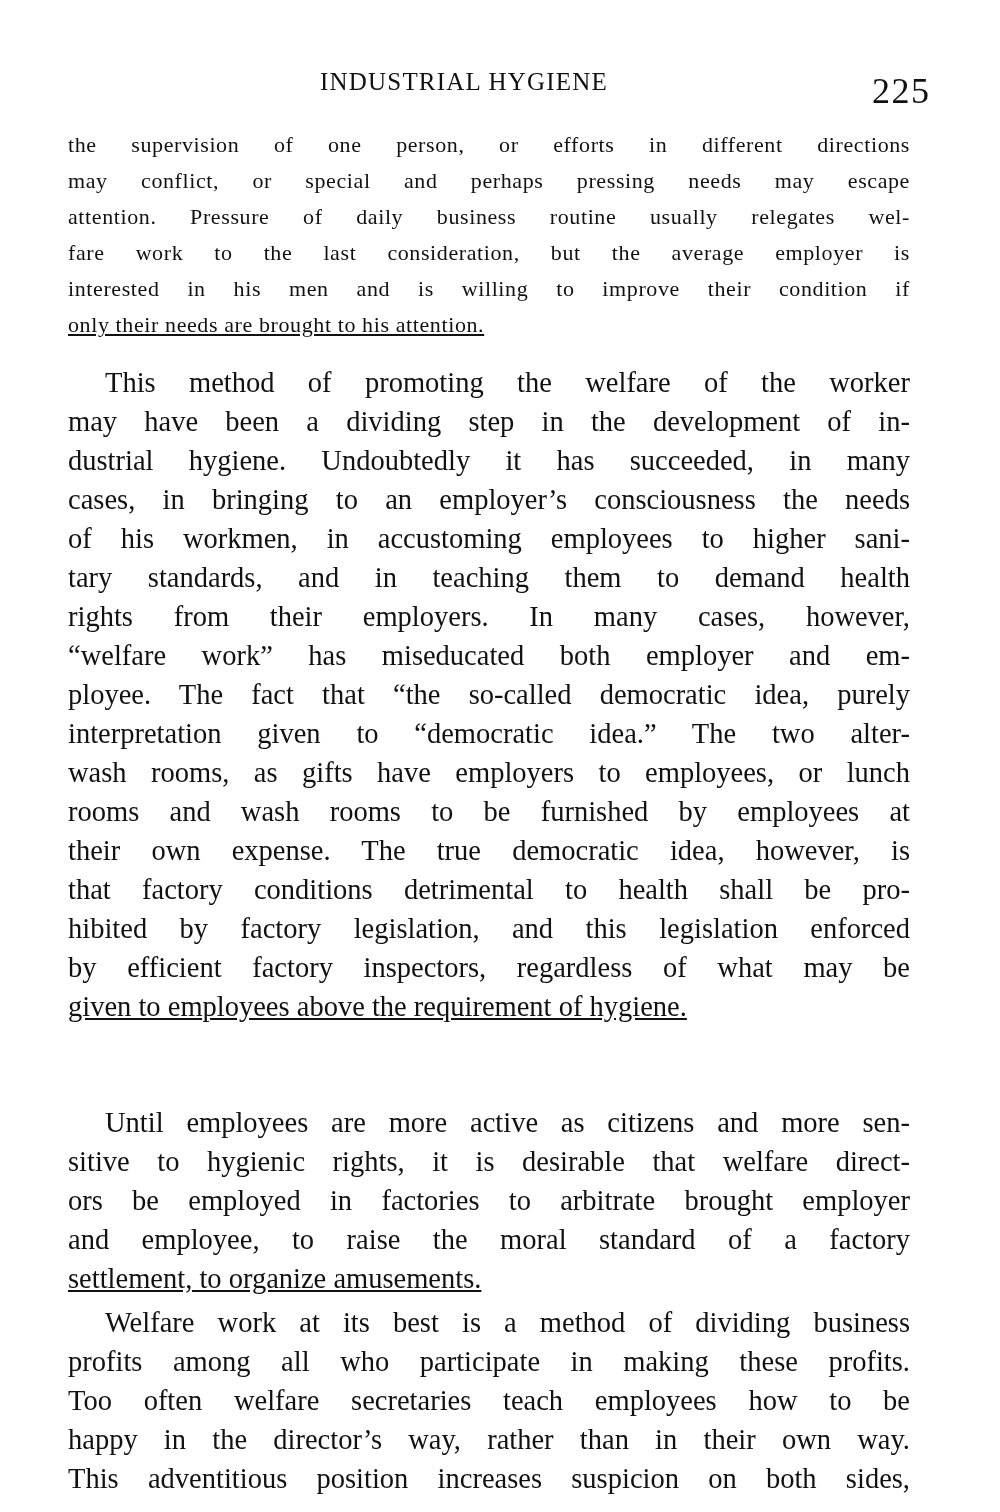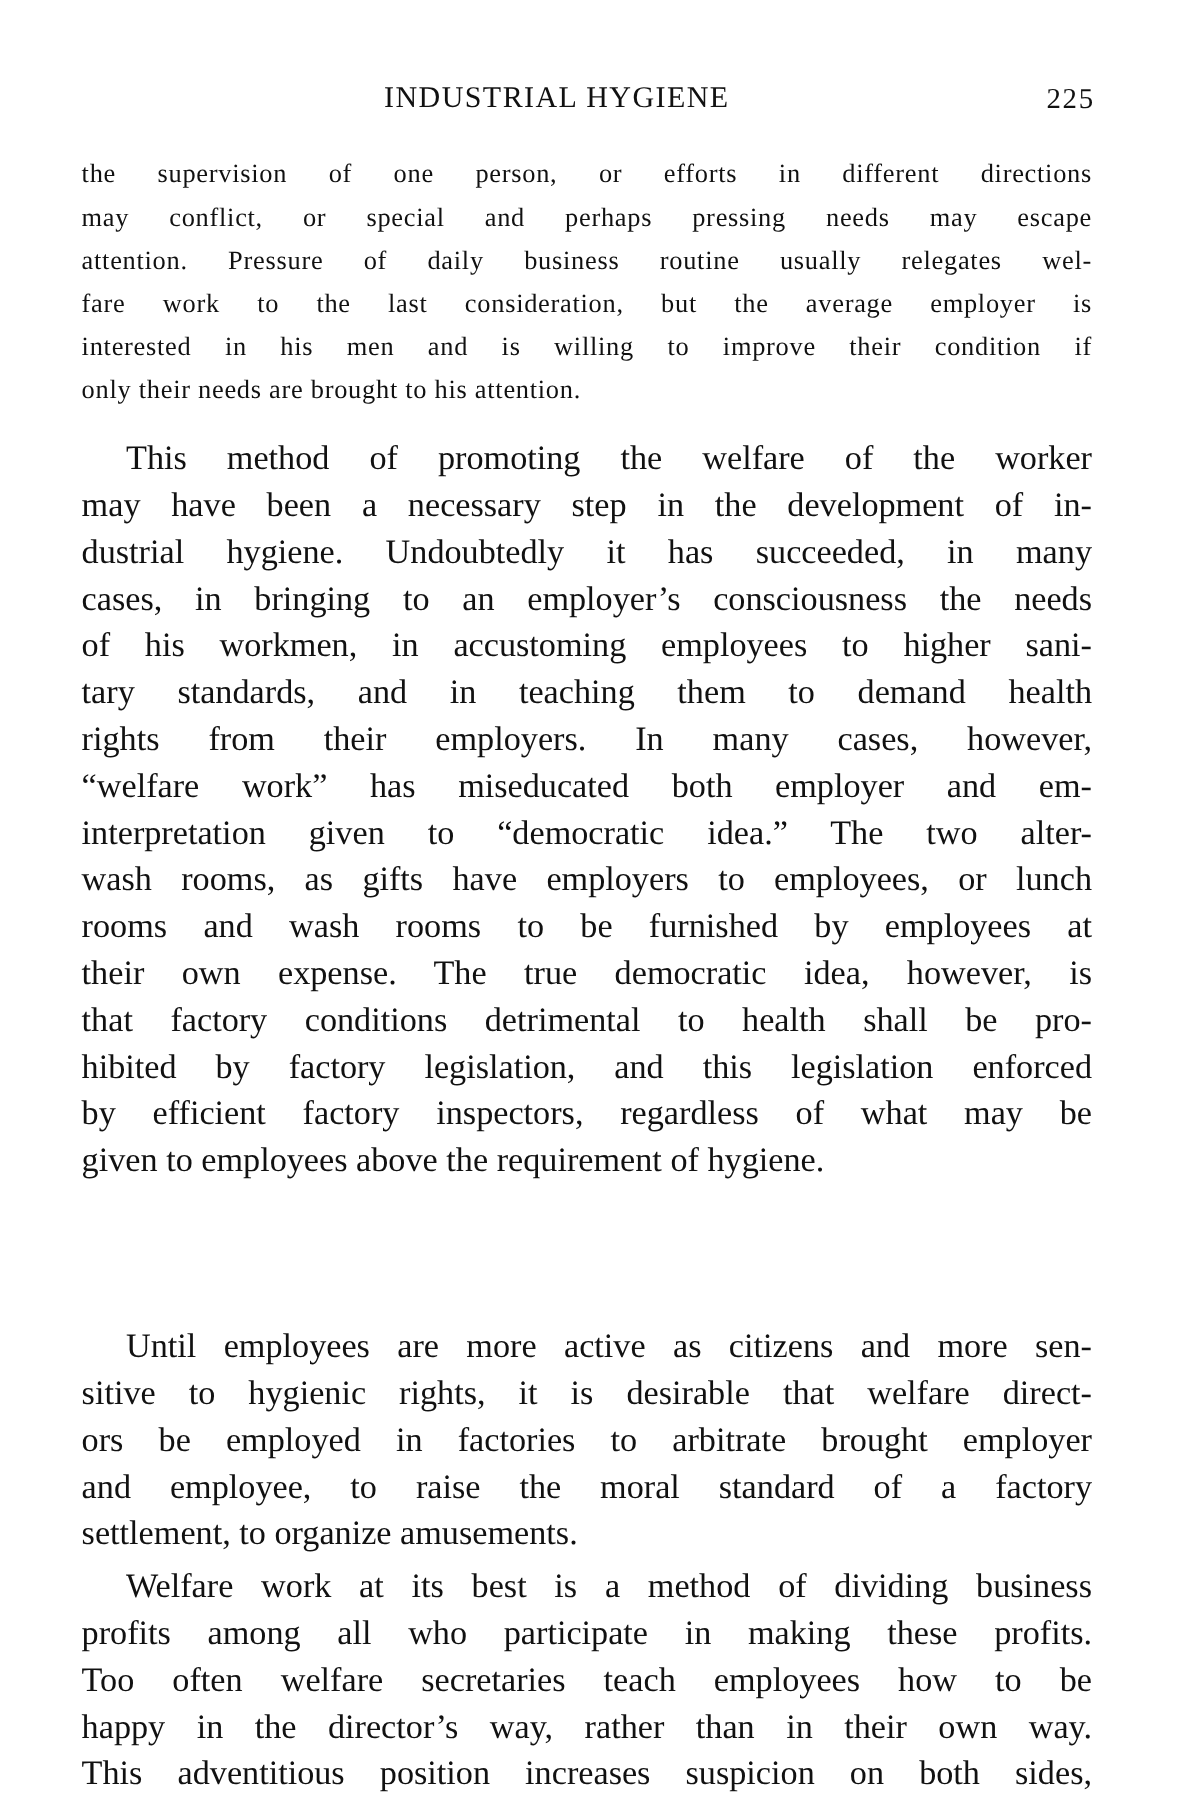--- a/index.html
+++ b/index.html
@@ -28,37 +28,38 @@
     left: 304px;
     top: 0;
     font-size: 25px;
     letter-spacing: 1.2px;
     white-space: nowrap;
   }
   .page-number {
     position: absolute;
     left: 856px;
     top: 2px;
-    font-size: 24px;
+    font-size: 36px;
     letter-spacing: 1.5px;
     white-space: nowrap;
   }
   .para {
     position: absolute;
     left: 68px;
     width: 842px;
   }
   .line {
     display: block;
     white-space: nowrap;
     text-align: justify;
     text-align-last: justify;
   }
   .line.last {
     text-align-last: left;
+    text-decoration: underline;
   }
   .line.indent {
     padding-left: 37px;
   }
   .p-small .line {
     font-size: 22px;
     height: 36px;
     line-height: 36px;
     letter-spacing: 0.6px;
   }
@@ -84,27 +85,28 @@
   <span class="line">the supervision of one person, or efforts in different directions</span>
   <span class="line">may conflict, or special and perhaps pressing needs may escape</span>
   <span class="line">attention.  Pressure of daily business routine usually relegates wel-</span>
   <span class="line">fare work to the last consideration, but the average employer is</span>
   <span class="line">interested in his men and is willing to improve their condition if</span>
   <span class="line last">only their needs are brought to his attention.</span>
 </div>
 
 <div class="para p-large" id="p2">
   <span class="line indent">This method of promoting the welfare of the worker</span>
-  <span class="line">may have been a necessary step in the development of in-</span>
+  <span class="line">may have been a dividing step in the development of in-</span>
   <span class="line">dustrial hygiene.  Undoubtedly it has succeeded, in many</span>
   <span class="line">cases, in bringing to an employer’s consciousness the needs</span>
   <span class="line">of his workmen, in accustoming employees to higher sani-</span>
   <span class="line">tary standards, and in teaching them to demand health</span>
   <span class="line">rights from their employers.  In many cases, however,</span>
   <span class="line">“welfare work” has miseducated both employer and em-</span>
+  <span class="line">ployee.  The fact that “the so-called democratic idea, purely</span>
   <span class="line">interpretation given to “democratic idea.”  The two alter-</span>
   <span class="line">wash rooms, as gifts have employers to employees, or lunch</span>
   <span class="line">rooms and wash rooms to be furnished by employees at</span>
   <span class="line">their own expense.  The true democratic idea, however, is</span>
   <span class="line">that factory conditions detrimental to health shall be pro-</span>
   <span class="line">hibited by factory legislation, and this legislation enforced</span>
   <span class="line">by efficient factory inspectors, regardless of what may be</span>
   <span class="line last">given to employees above the requirement of hygiene.</span>
 </div>
 

